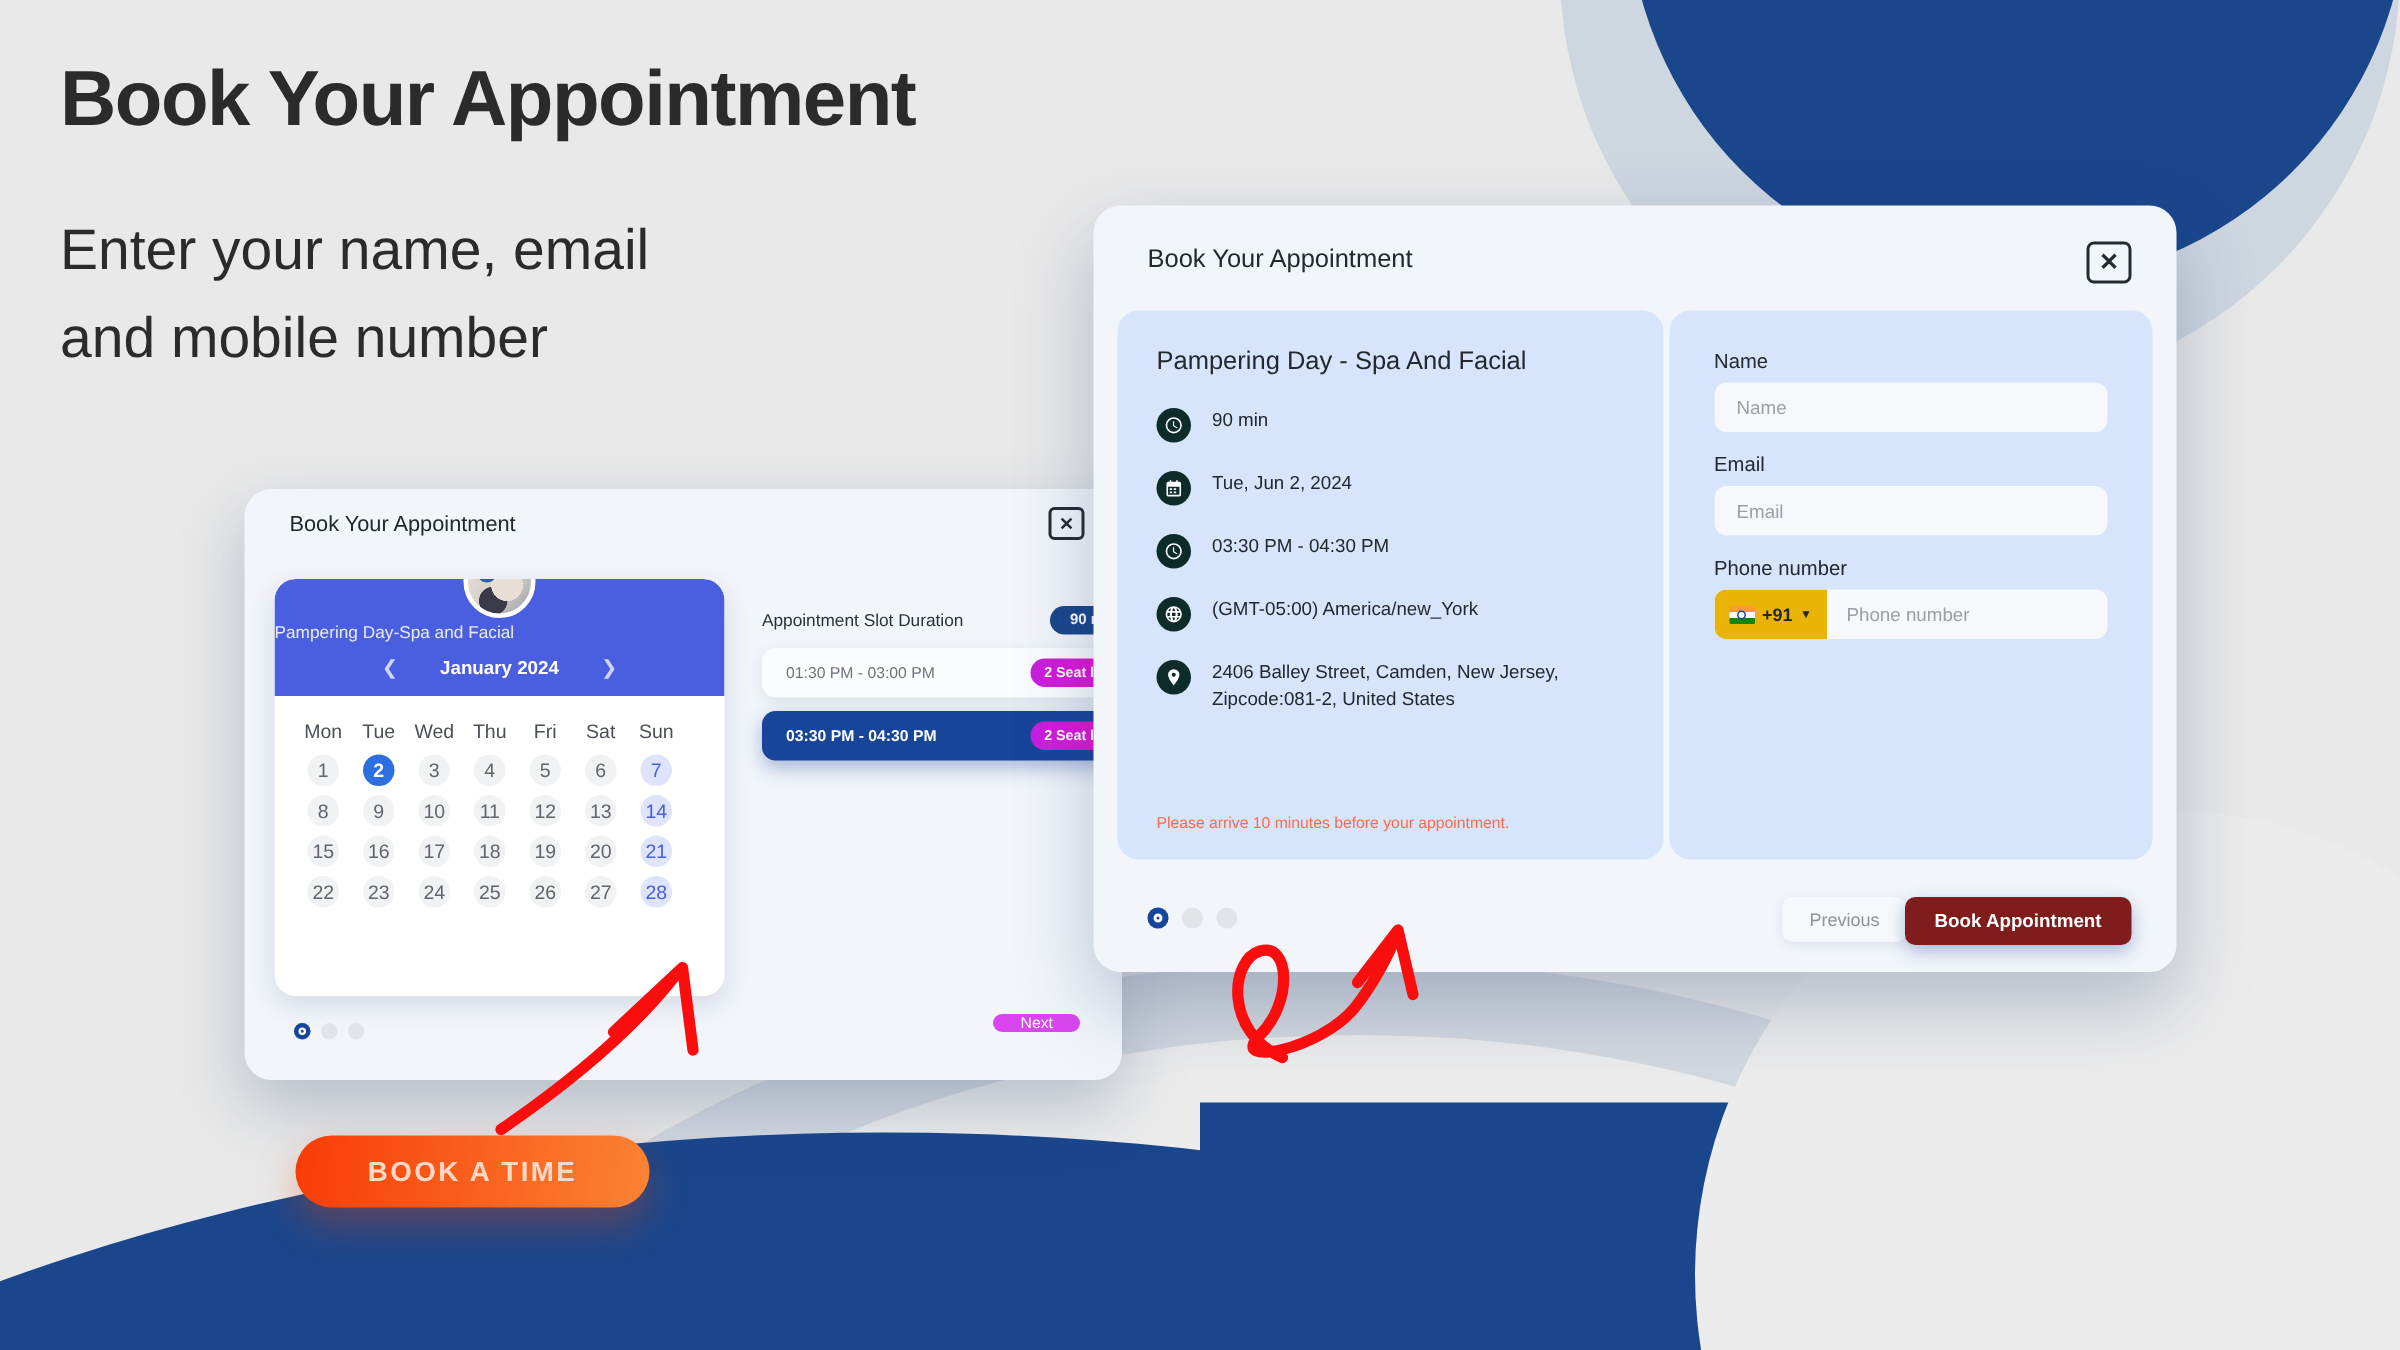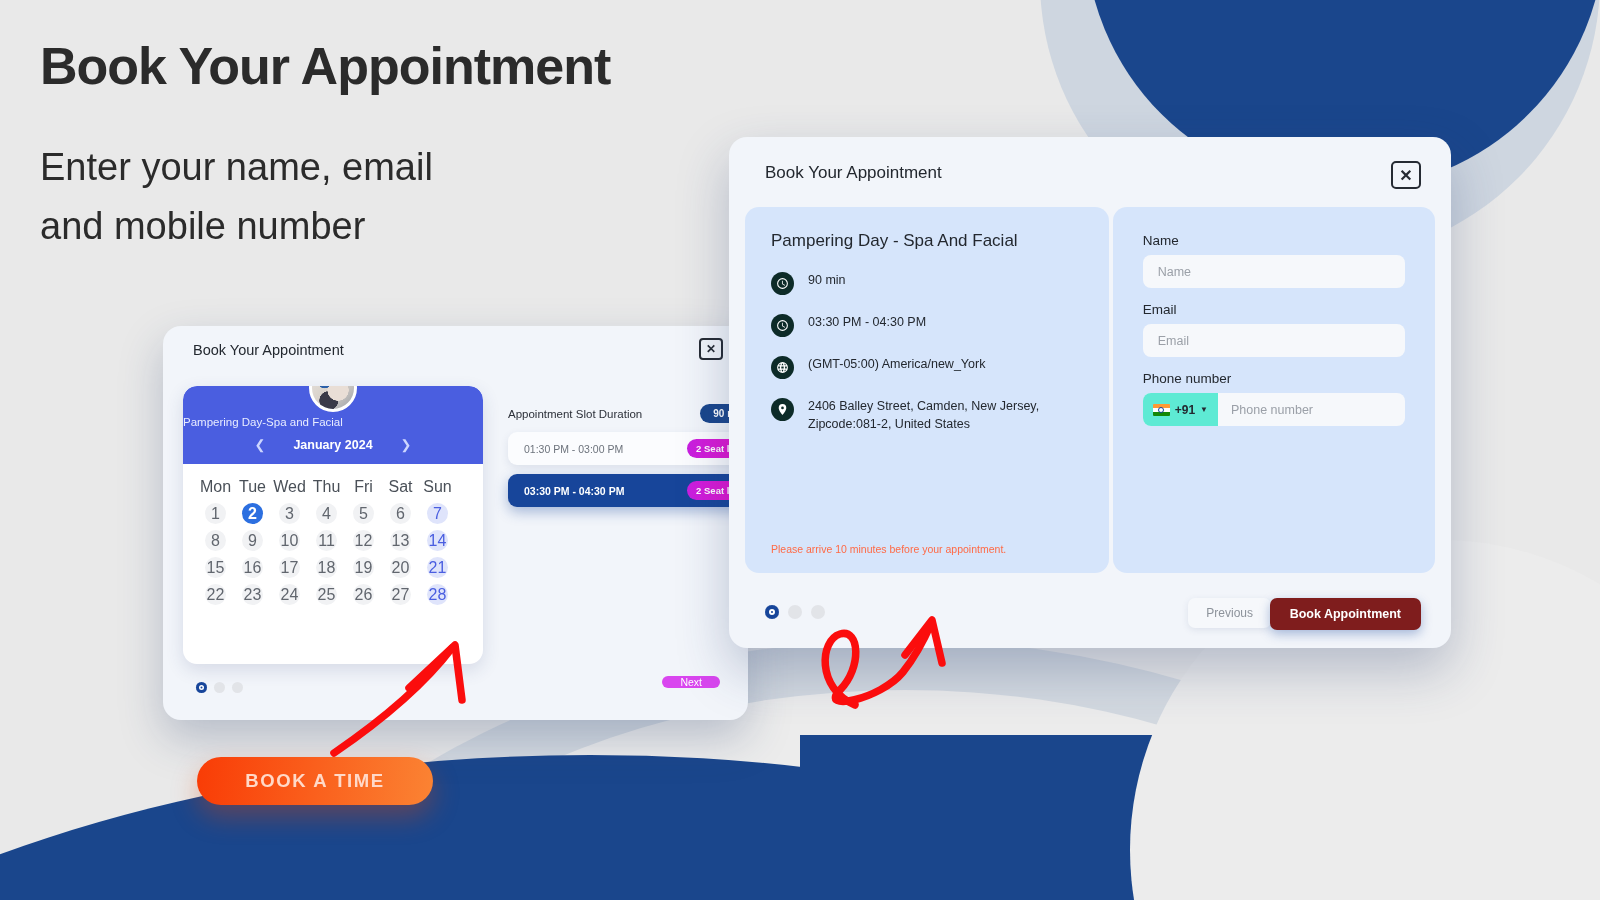--- a/index.html
+++ b/index.html
@@ -120,21 +120,21 @@
     position:absolute; top:51px; left:0; right:0;
     display:flex; align-items:center; justify-content:center; gap:28px;
     color:#fff; font-size:12.5px; font-weight:bold;
   }
   .cal-arrow{ color:#cdd6ff; font-size:13px; cursor:pointer; font-weight:400;}
   .cal-grid{ padding:10px 14px 8px; }
   .cal-row{ display:flex; }
   .cal-cell{
     width:37px; height:27px; margin-bottom:0px;
     display:flex; align-items:center; justify-content:center;
-    font-size:16px;
+    font-size:13px;
   }
   .cal-dow{ color:#4a5058; font-weight:500; height:26px; }
   .cal-day span{
     width:21px; height:21px; border-radius:50%;
     display:flex; align-items:center; justify-content:center;
     background:#f1f2f4; color:#61666e; cursor:pointer;
   }
   .cal-day.sun span{ background:#dfe4fb; color:#4a5ee0; }
   .cal-day.sel span{ background:#2c6fe0; color:#fff; font-weight:bold; }
   .cal-day.empty span{ background:transparent; }
@@ -228,21 +228,21 @@
     background:#f6f8fb; padding:0 15px; font-size:12.5px; color:#23282f;
     font-family:"Liberation Sans", sans-serif; outline:none;
     margin-bottom:14px;
   }
   .field-input::placeholder{ color:#9ba0a8; }
   .phone-wrap{
     display:flex; border-radius:8px; overflow:hidden; background:#f6f8fb; height:33px;
   }
   .phone-cc{
     display:flex; align-items:center; gap:5px;
-    background:#5eead4; padding:0 10px; cursor:pointer;
+    background:#eab308; padding:0 10px; cursor:pointer;
   }
   .flag{
     width:17px; height:12px; border-radius:1px;
     background:linear-gradient(#ff9933 33%,#ffffff 33% 66%,#138808 66%);
     position:relative; flex:0 0 17px;
   }
   .flag::after{
     content:""; position:absolute; left:50%; top:50%;
     transform:translate(-50%,-50%);
     width:4px; height:4px; border-radius:50%;
@@ -470,20 +470,28 @@
               <span class="info-icon">
                 <svg viewBox="0 0 24 24">
                   <path d="M12 2a10 10 0 100 20 10 10 0 000-20zm0 18a8 8 0 110-16 8 8 0 010 16zm.5-13H11v6l5 3 .75-1.23-4.25-2.52z"></path>
                 </svg>
               </span>
               <span class="info-text">90 min</span>
             </div>
             <div class="info-row">
               <span class="info-icon">
                 <svg viewBox="0 0 24 24">
+                  <path d="M7 2v2H5a2 2 0 00-2 2v14a2 2 0 002 2h14a2 2 0 002-2V6a2 2 0 00-2-2h-2V2h-2v2H9V2H7zm12 8v10H5V10h14zM7 12h3v2H7v-2zm5 0h3v2h-3v-2zm-5 4h3v2H7v-2zm5 0h3v2h-3v-2z"></path>
+                </svg>
+              </span>
+              <span class="info-text">Tue, Jun 2, 2024</span>
+            </div>
+            <div class="info-row">
+              <span class="info-icon">
+                <svg viewBox="0 0 24 24">
                   <path d="M12 2a10 10 0 100 20 10 10 0 000-20zm0 18a8 8 0 110-16 8 8 0 010 16zm.5-13H11v6l5 3 .75-1.23-4.25-2.52z"></path>
                 </svg>
               </span>
               <span class="info-text">03:30 PM - 04:30 PM</span>
             </div>
             <div class="info-row">
               <span class="info-icon">
                 <svg viewBox="0 0 24 24">
                   <path d="M12 2a10 10 0 100 20 10 10 0 000-20zm6.9 6h-2.6a15 15 0 00-1.3-3.4A8 8 0 0118.9 8zM12 4c.7 1 1.3 2.3 1.7 4h-3.4c.4-1.7 1-3 1.7-4zM4.3 14a8 8 0 010-4h3a17 17 0 000 4h-3zm.8 2h2.6c.3 1.2.8 2.4 1.3 3.4A8 8 0 015.1 16zm2.6-8H5.1a8 8 0 013.9-3.4c-.5 1-1 2.2-1.3 3.4zM12 20c-.7-1-1.3-2.3-1.7-4h3.4c-.4 1.7-1 3-1.7 4zm2.1-6H9.9a15 15 0 010-4h4.2a15 15 0 010 4zm.9 5.4c.5-1 1-2.2 1.3-3.4h2.6a8 8 0 01-3.9 3.4zm1.7-5.4a17 17 0 000-4h3a8 8 0 010 4h-3z"></path>
                 </svg>

